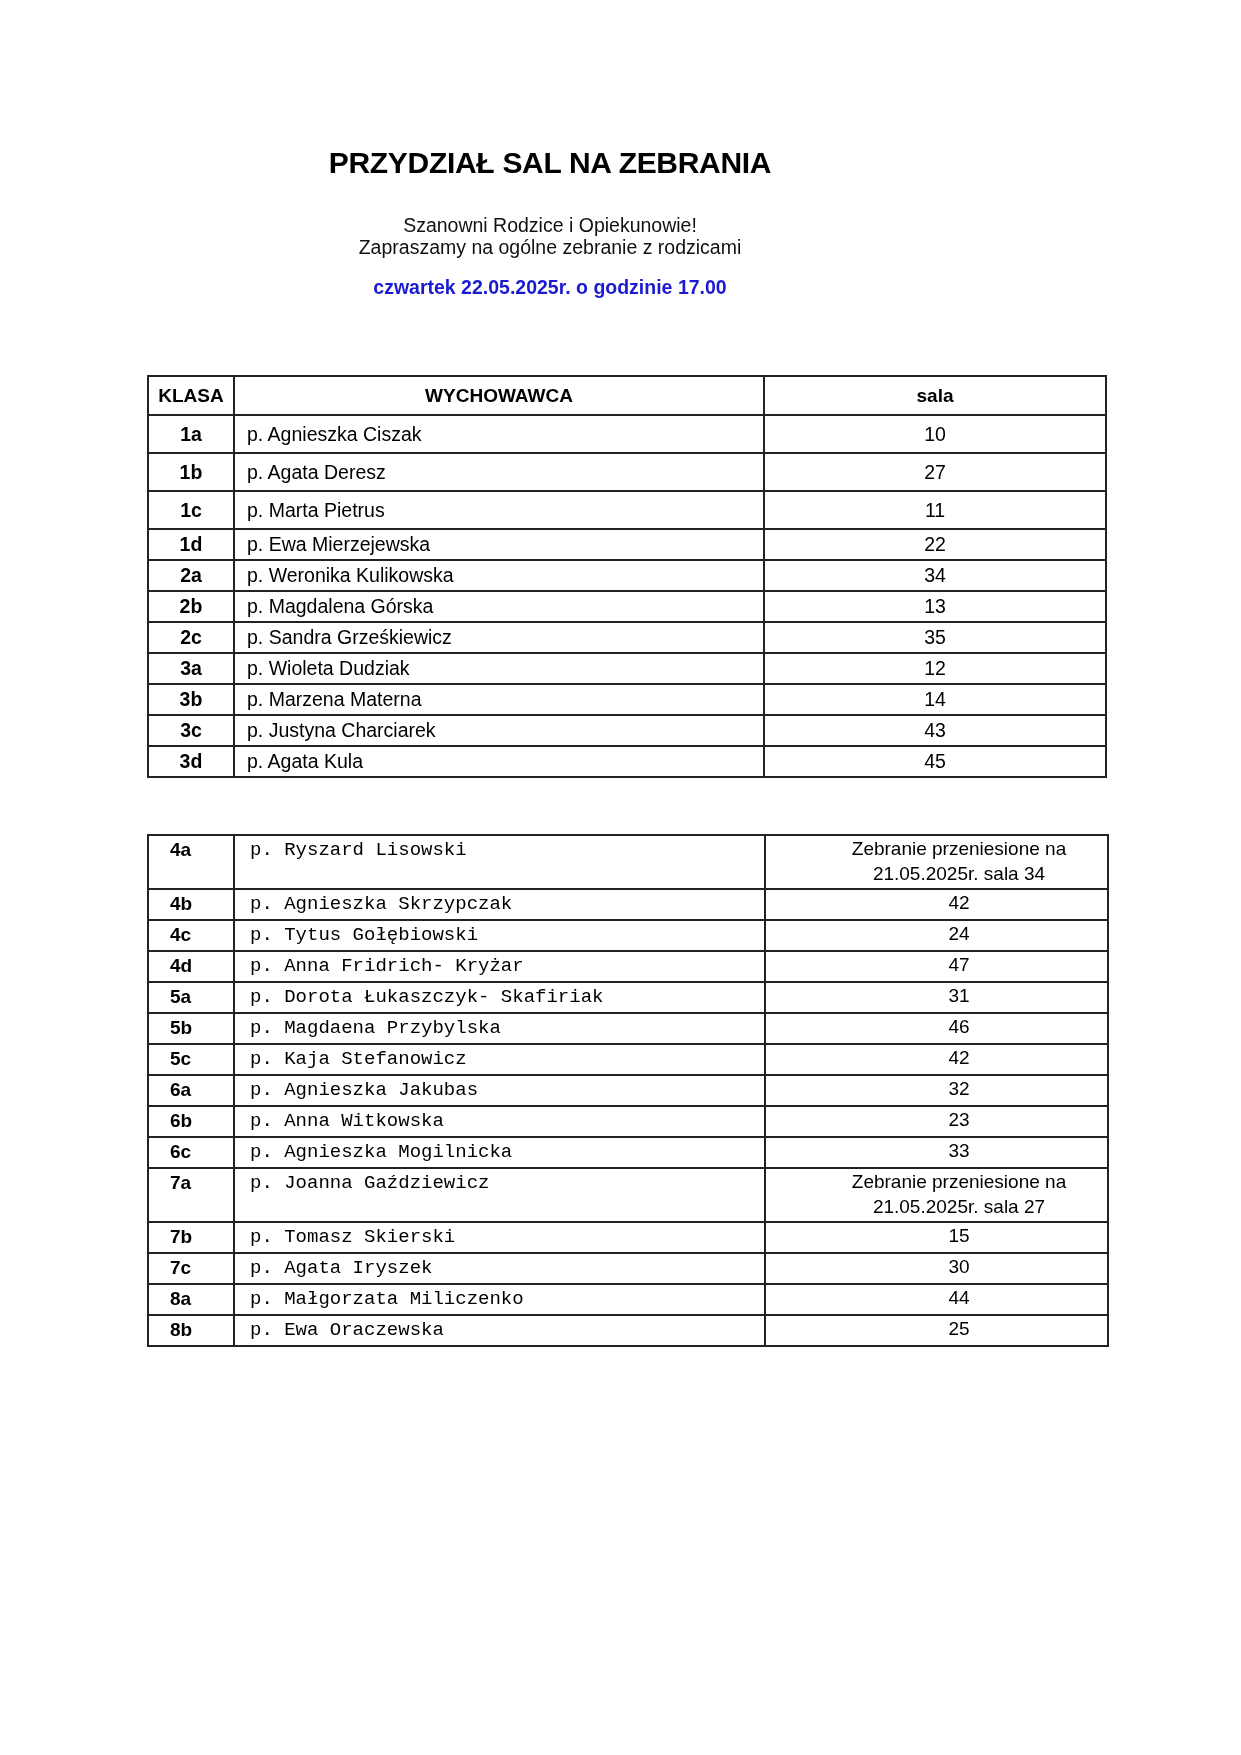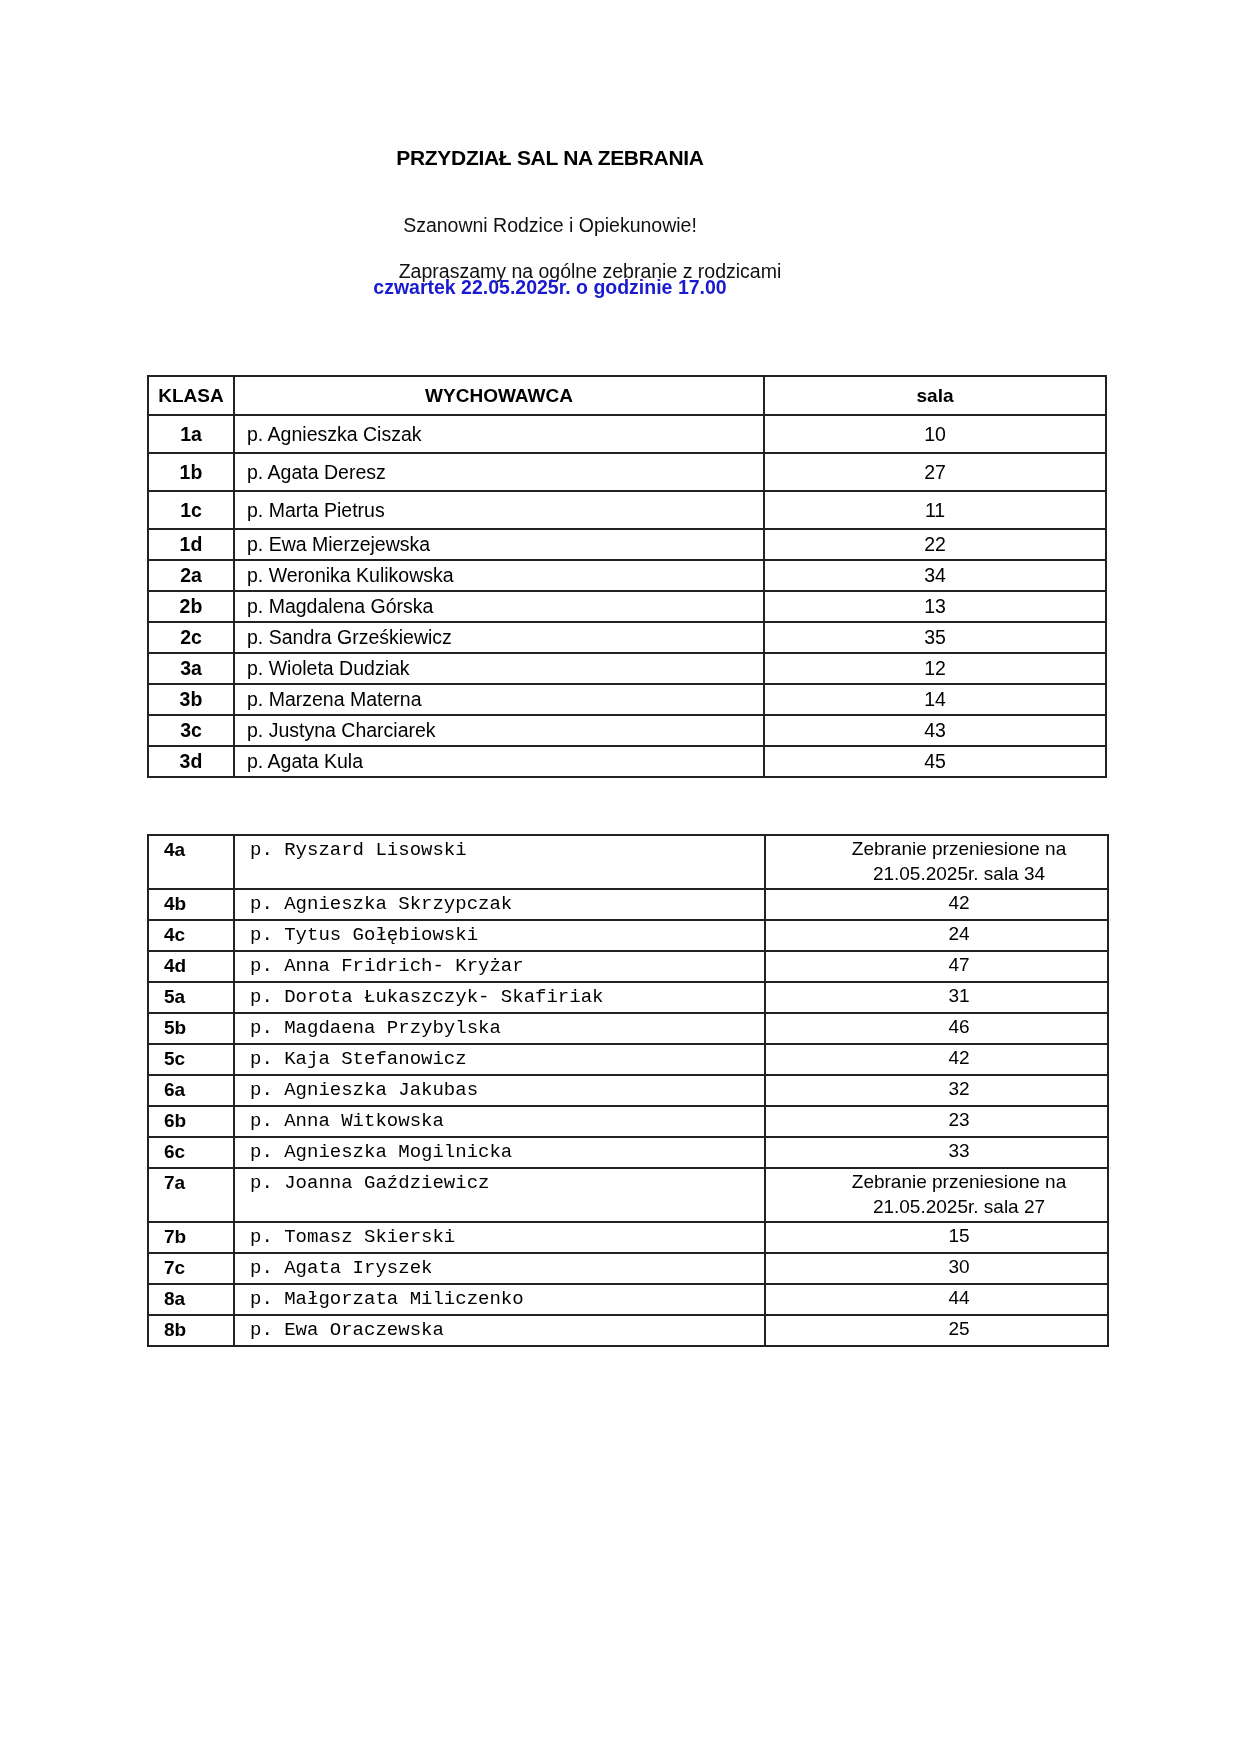--- a/index.html
+++ b/index.html
@@ -1,39 +1,39 @@
 <!DOCTYPE html>
 <html><head>
 <meta charset="utf-8">
 <style>
   html, body { margin: 0; padding: 0; background: #ffffff; }
   body { width: 1241px; height: 1755px; position: relative; font-family: "Liberation Sans", "DejaVu Sans", sans-serif; color: #000; overflow: hidden; }
-  .title { position: absolute; top: 146px; left: 0; width: 1100px; text-align: center; font-weight: bold; font-size: 21px; letter-spacing: -0.3px; }
+  .title { position: absolute; top: 146px; left: 0; width: 1100px; text-align: center; font-weight: bold; font-size: 30px; letter-spacing: -0.3px; }
   .intro { position: absolute; left: 0; width: 1100px; text-align: center; font-size: 19.5px; color: #111; }
   .intro.l1 { top: 214px; }
-  .intro.l2 { top: 260px; padding-left: 40px; }
+  .intro.l2 { top: 236px; }
   .intro.l3 { top: 276px; color: #1a1ad0; font-weight: bold; }
   table { position: absolute; border-collapse: collapse; table-layout: fixed; }
   td, th { border: 2px solid #222; padding: 0; font-size: 19.5px; }
   #table1 { left: 147px; top: 375px; width: 958px; }
   #table1 col.c1 { width: 86px; }
   #table1 col.c2 { width: 530px; }
   #table1 col.c3 { width: 342px; }
   #table1 th { height: 37px; font-size: 19px; font-weight: bold; text-align: center; }
   #table1 td { height: 29px; }
   #table1 tr.tall td { height: 36px; }
   #table1 td.klasa { text-align: center; font-weight: bold; }
   #table1 td.name { padding-left: 12px; }
   #table1 td.sala { text-align: center; }
   #table2 { left: 147px; top: 834px; width: 960px; }
   #table2 col.c1 { width: 86px; }
   #table2 col.c2 { width: 531px; }
   #table2 col.c3 { width: 343px; }
   #table2 td { height: 29px; font-size: 19px; vertical-align: top; line-height: 28px; }
-  #table2 td.klasa { font-weight: bold; padding-left: 15px; }
+  #table2 td.klasa { font-weight: bold; padding-left: 21px; }
   #table2 td.name { padding-left: 15px; font-family: Liberation Mono, monospace; }
   #table2 td.sala { text-align: center; line-height: 25px; padding-left: 45px; }
   #table2 tr.tall td { height: 52px; }
 </style>
 </head>
 <body>
 
 <div>
   <div class="title">PRZYDZIAŁ SAL NA ZEBRANIA</div>
   <div class="intro l1">Szanowni Rodzice i Opiekunowie!</div>

